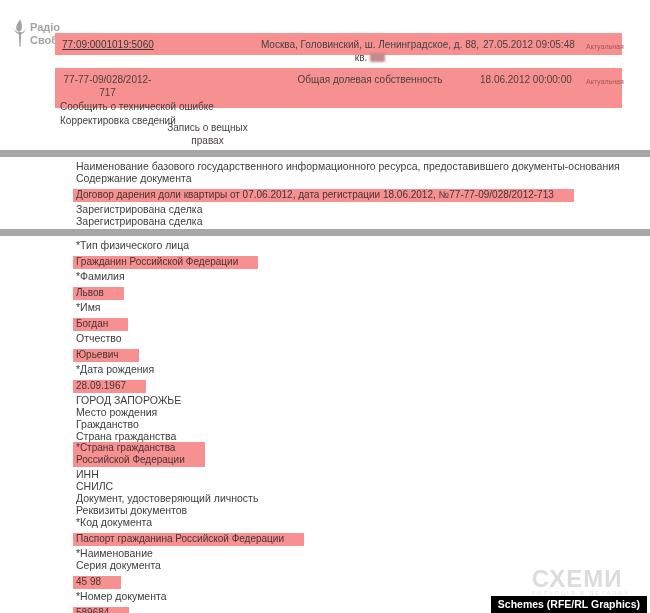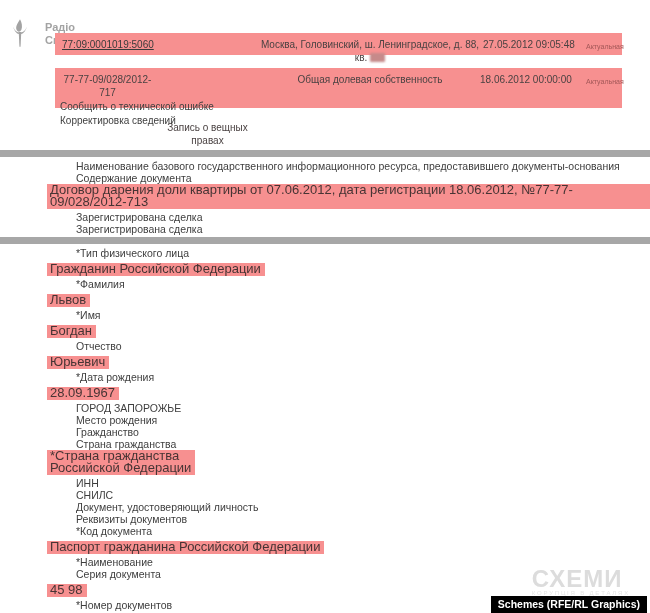--- a/index.html
+++ b/index.html
@@ -1,20 +1,20 @@
 <!DOCTYPE html>
 <html style="--highlight: #f79090; --divider: #a7a7a7; --status: #a35757; --text: #3e3e3e; --logo_gray: #a3a3a3; --watermark: #dcdcdc; --badge_bg: #000000; --badge_fg: #ffffff;"><head>
 <meta charset="utf-8">
 <style>
   html,body{margin:0;padding:0;background:#fff;}
   body{width:650px;height:613px;font-family:"Liberation Sans",sans-serif;}
   .page{position:relative;width:650px;height:613px;background:#fff;overflow:hidden;}
 
   
-  .logo{position:absolute;left:10px;top:17px;display:flex;gap:15px;align-items:flex-start;}
+  .logo{position:absolute;left:10px;top:17px;display:flex;gap:0;align-items:flex-start;}
   .logo-text{font-size:11px;font-weight:bold;color:var(--logo_gray);line-height:13px;padding-top:4px;}
 
   
   .rec-row{position:absolute;left:55px;width:567px;background:var(--highlight);color:#4a4242;font-size:10px;}
   .row1{top:33px;height:22px;}
   .row2{top:68px;height:40px;}
   .c{position:absolute;top:5px;line-height:13px;text-align:center;}
   .row1 .c-id{left:7px;} .row1 .c-id a{color:#3a3a3a;text-decoration:underline;}
   .c-type{left:100px;width:105px;margin-top:48px;}
   .c-desc{left:205px;width:220px;}
@@ -25,21 +25,21 @@
 
   
   .links{position:absolute;left:60px;top:100px;font-size:10px;color:var(--text);line-height:13.5px;}
   .links div{cursor:pointer;}
 
   
   .fields{position:absolute;top:148px;left:0;right:0;}
   .f-band{height:7px;background:var(--divider);margin:2px 0 3px 0;}
   .f-label{padding-left:76px;font-size:10.5px;line-height:12px;color:var(--text);white-space:nowrap;}
   .f-value{padding-left:47px;margin:0 0 1px 0;}
-  .f-value .hl{display:inline-block;background:var(--highlight);padding:0 4px 1px 3px;font-size:13px;line-height:12px;color:#473434;white-space:pre-line;}
+  .f-value .hl{display:inline-block;background:var(--highlight);padding:0 20px 1px 3px;font-size:10px;line-height:12px;color:#473434;white-space:pre-line;margin-left:26px;}
 
   
   .wm{position:absolute;right:20px;top:567px;pointer-events:none;}
   .wm-title{font-size:24px;font-weight:bold;letter-spacing:1px;line-height:23px;color:var(--watermark);}
   .wm-sub{font-size:6px;letter-spacing:1.8px;color:#e4e4e4;}
   .credit{position:absolute;right:3px;top:596px;background:var(--badge_bg);color:var(--badge_fg);font-weight:bold;font-size:10.5px;padding:2px 7px 3px;}
 </style>
 </head>
 <body>
 
@@ -107,21 +107,21 @@
 Российской Федерации</span></div>
       <div class="f-label"><span>ИНН</span></div>
       <div class="f-label"><span>СНИЛС</span></div>
       <div class="f-label"><span>Документ, удостоверяющий личность</span></div>
       <div class="f-label"><span>Реквизиты документов</span></div>
       <div class="f-label"><span>*Код документа</span></div>
       <div class="f-value"><span class="hl">Паспорт гражданина Российской Федерации</span></div>
       <div class="f-label"><span>*Наименование</span></div>
       <div class="f-label"><span>Серия документа</span></div>
       <div class="f-value"><span class="hl">45 98</span></div>
-      <div class="f-label"><span>*Номер документов</span></div>
+      <div class="f-label"><span>*Номер документа</span></div>
       <div class="f-value"><span class="hl">589684</span></div>
     </div>
 
   <div class="wm">
     <div class="wm-title">СХЕМИ</div>
     <div class="wm-sub">КОРУПЦІЯ В ДЕТАЛЯХ</div>
   </div>
   <div class="credit">Schemes (RFE/RL Graphics)</div>
 
 </div>

